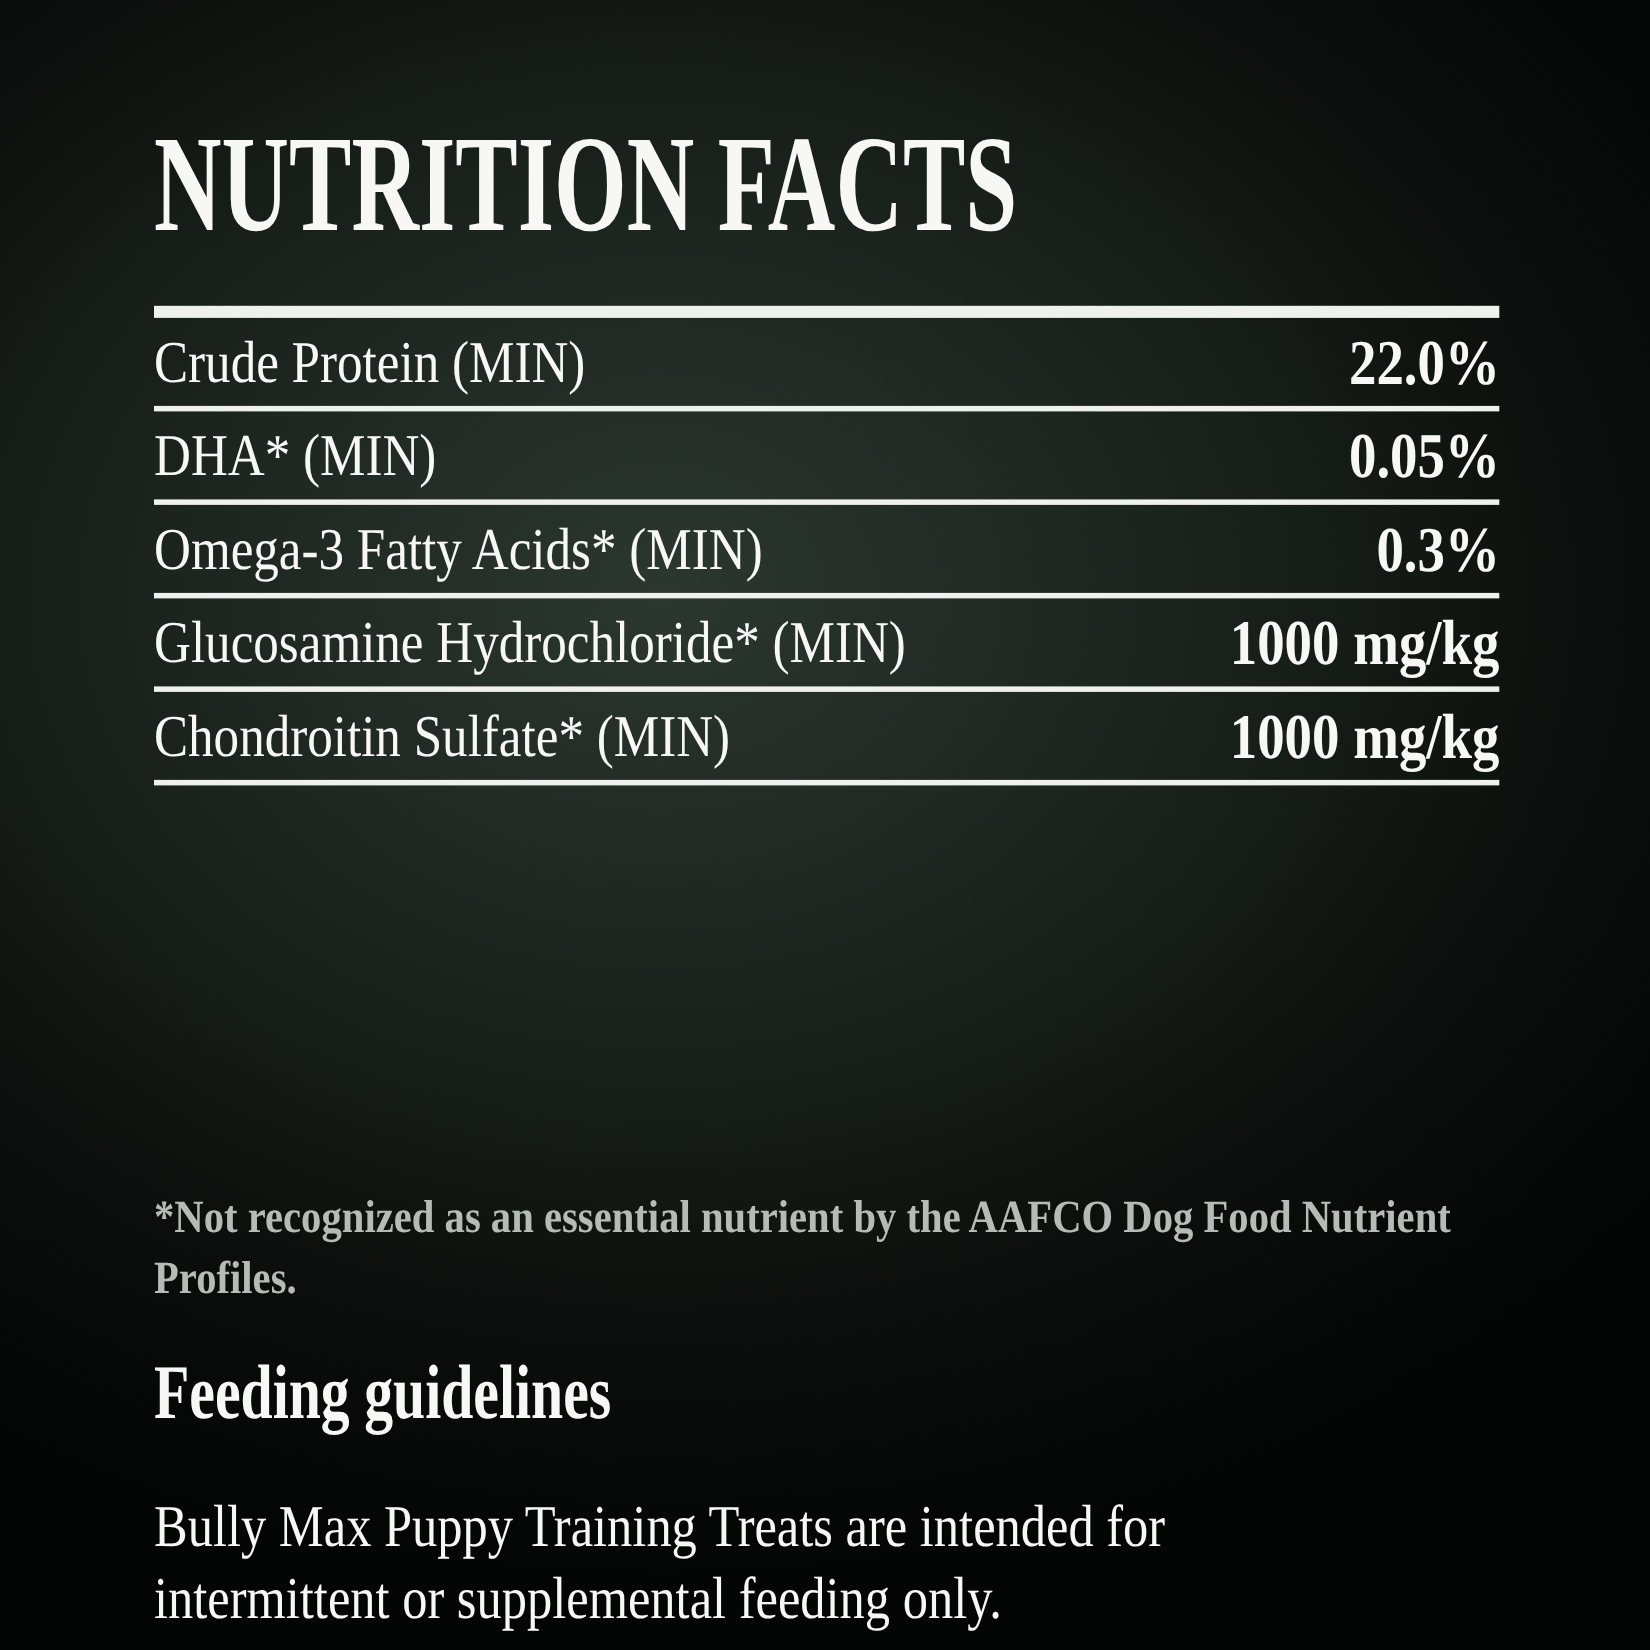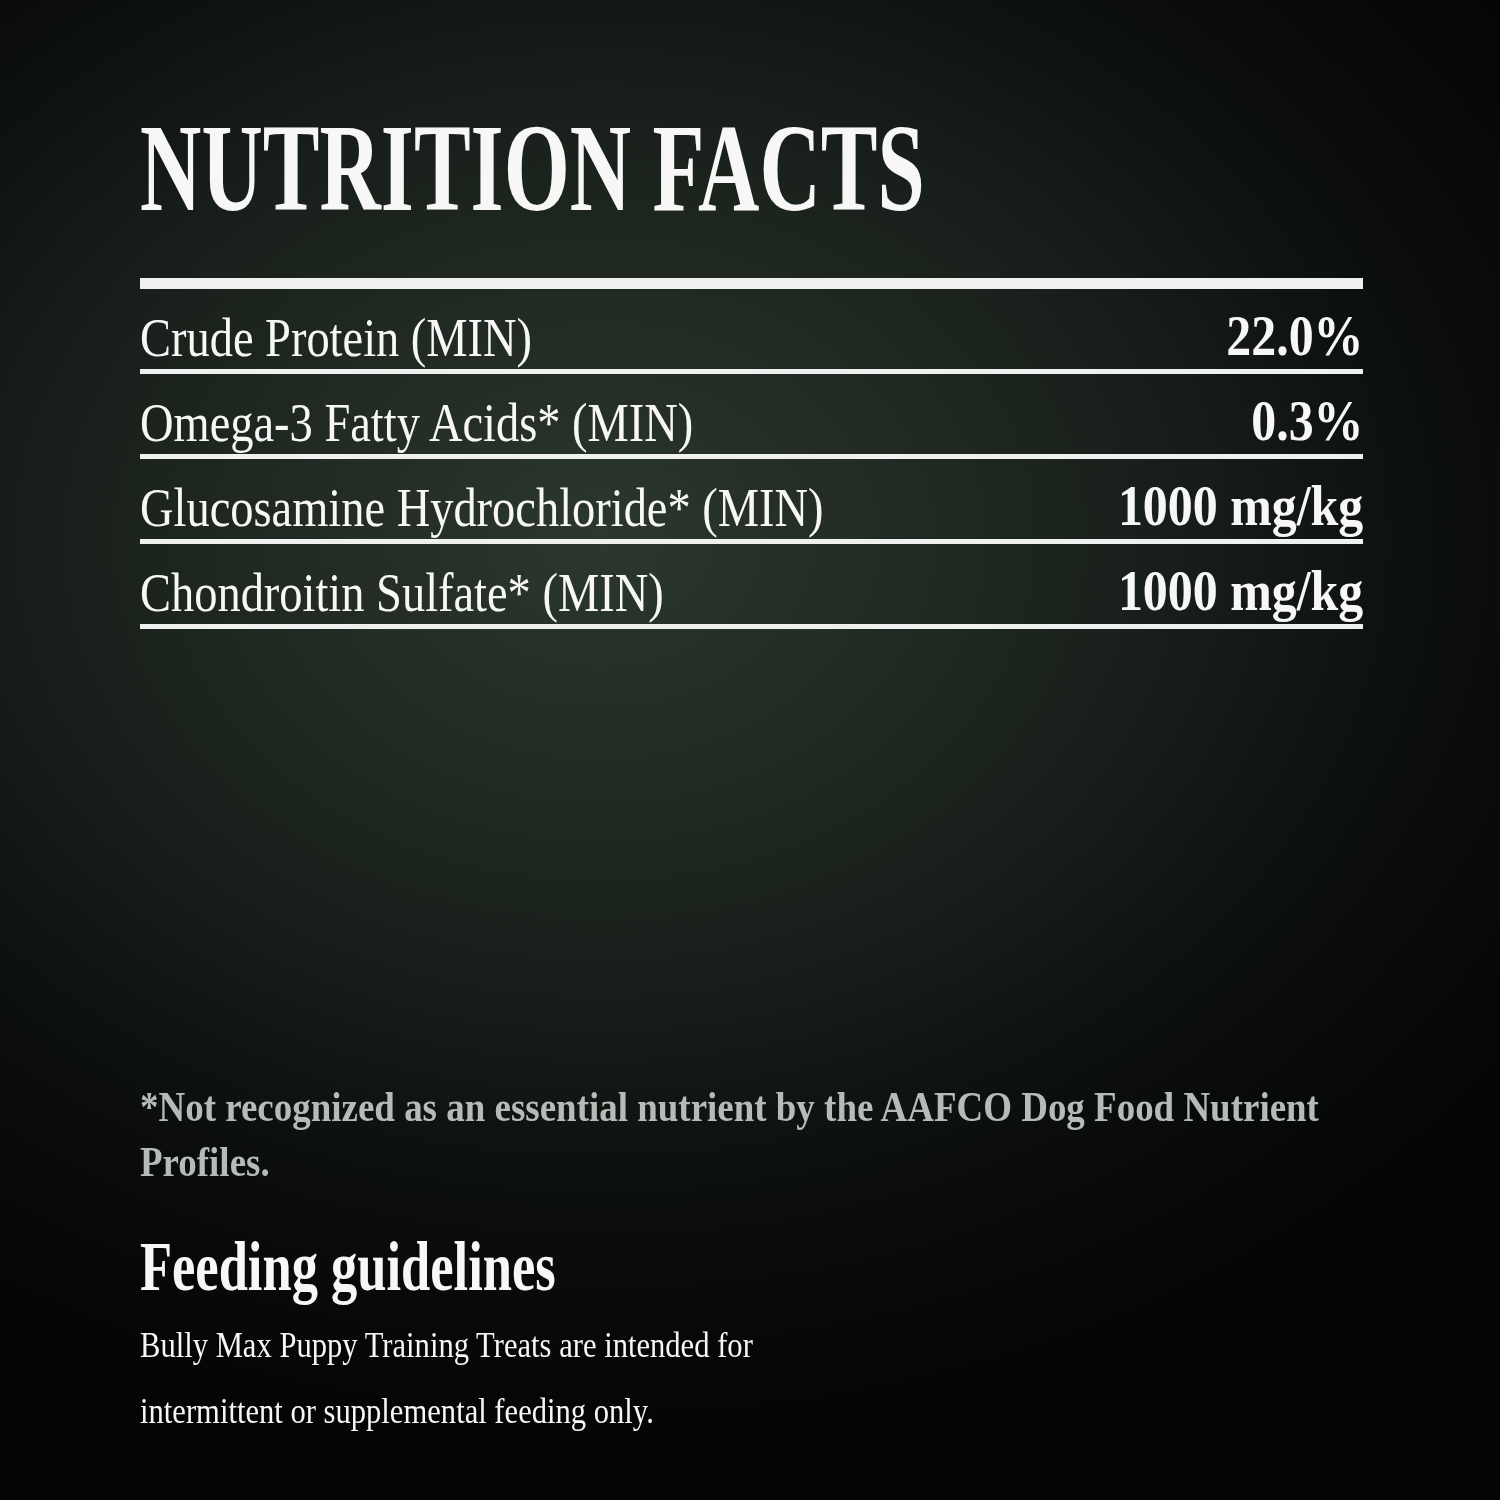--- a/index.html
+++ b/index.html
@@ -30,21 +30,21 @@
     font-size:125px; font-weight:700; line-height:1;
     white-space:nowrap;
     transform:scaleX(0.68); transform-origin:0 0;
     color:var(--text);
   }
   .facts-table{
     position:absolute; left:140px; top:278px; width:1223px;
     border-top:11px solid var(--rule);
   }
   .row{
-    display:flex; justify-content:space-between; align-items:flex-end;
+    display:flex; justify-content:space-between; align-items:center;
     height:80px;
     border-bottom:5px solid var(--rule);
   }
   .row .lbl{
     font-size:54px; font-weight:400; white-space:nowrap;
     transform:scaleX(0.86); transform-origin:0 50%;
     color:var(--text);
   }
   .row .val{
     font-size:58px; font-weight:700; white-space:nowrap;
@@ -59,22 +59,22 @@
   .footnote .line{
     transform:scaleX(0.88); transform-origin:0 50%; white-space:nowrap;
   }
   .feeding-heading{
     position:absolute; left:140px; top:1232px;
     font-size:70px; font-weight:700; line-height:1; white-space:nowrap;
     transform:scaleX(0.75); transform-origin:0 0;
     color:var(--text);
   }
   .feeding-body{
-    position:absolute; left:140px; top:1312px;
-    font-size:36px; font-weight:400; line-height:66px;
+    position:absolute; left:140px; top:1354px;
+    font-size:54px; font-weight:400; line-height:66px;
     color:var(--text);
   }
   .feeding-body .line{
     transform:scaleX(0.85); transform-origin:0 50%; white-space:nowrap;
   }
 </style>
 </head>
 <body>
 
 <div class="page">
@@ -83,20 +83,24 @@
 
   <div class="facts-table">
     <div class="row">
       <span class="lbl">Crude Protein (MIN)</span>
       <span class="val">22.0%</span>
     </div>
 
 
 
 
+    <div class="row">
+      <span class="lbl">DHA* (MIN)</span>
+      <span class="val">0.05%</span>
+    </div>
 
 
     <div class="row">
       <span class="lbl">Omega-3 Fatty Acids* (MIN)</span>
       <span class="val">0.3%</span>
     </div>
 
     <div class="row">
       <span class="lbl">Glucosamine Hydrochloride* (MIN)</span>
       <span class="val">1000 mg/kg</span>

